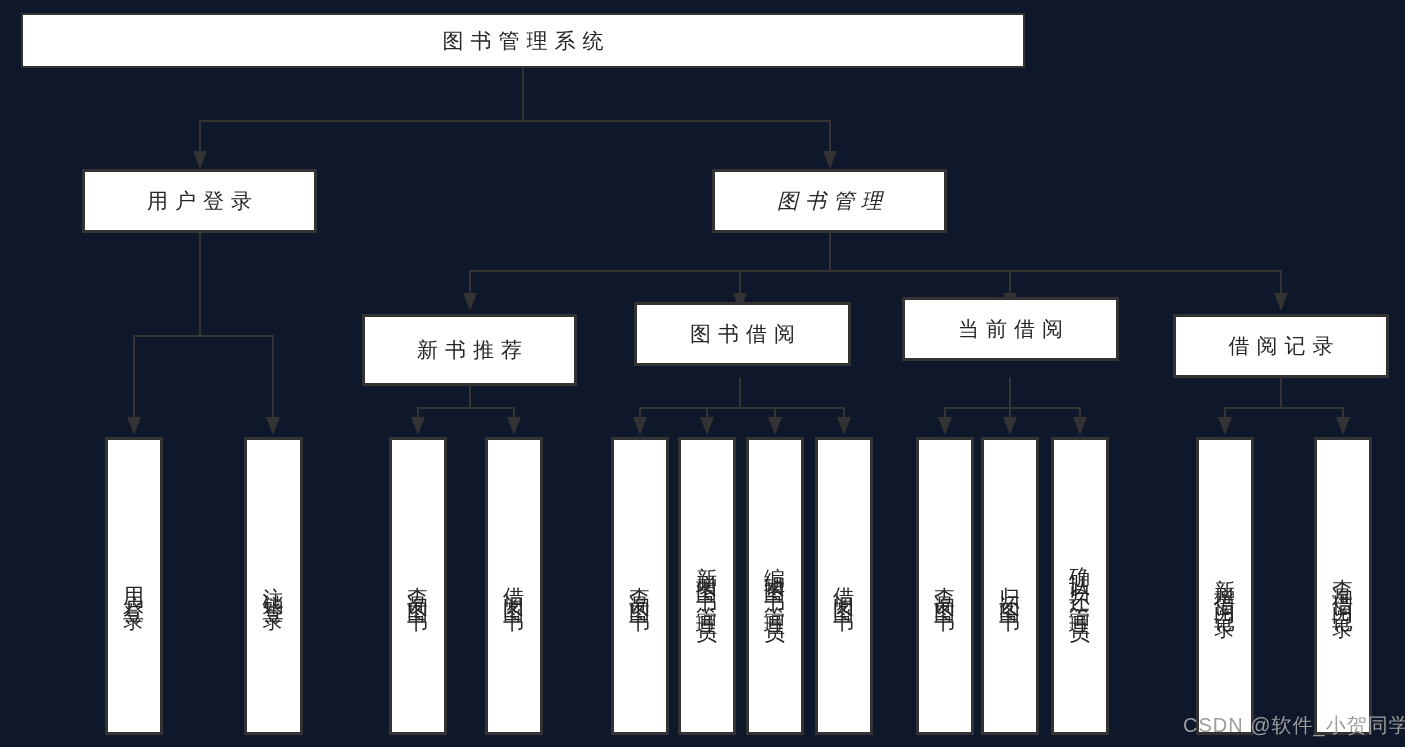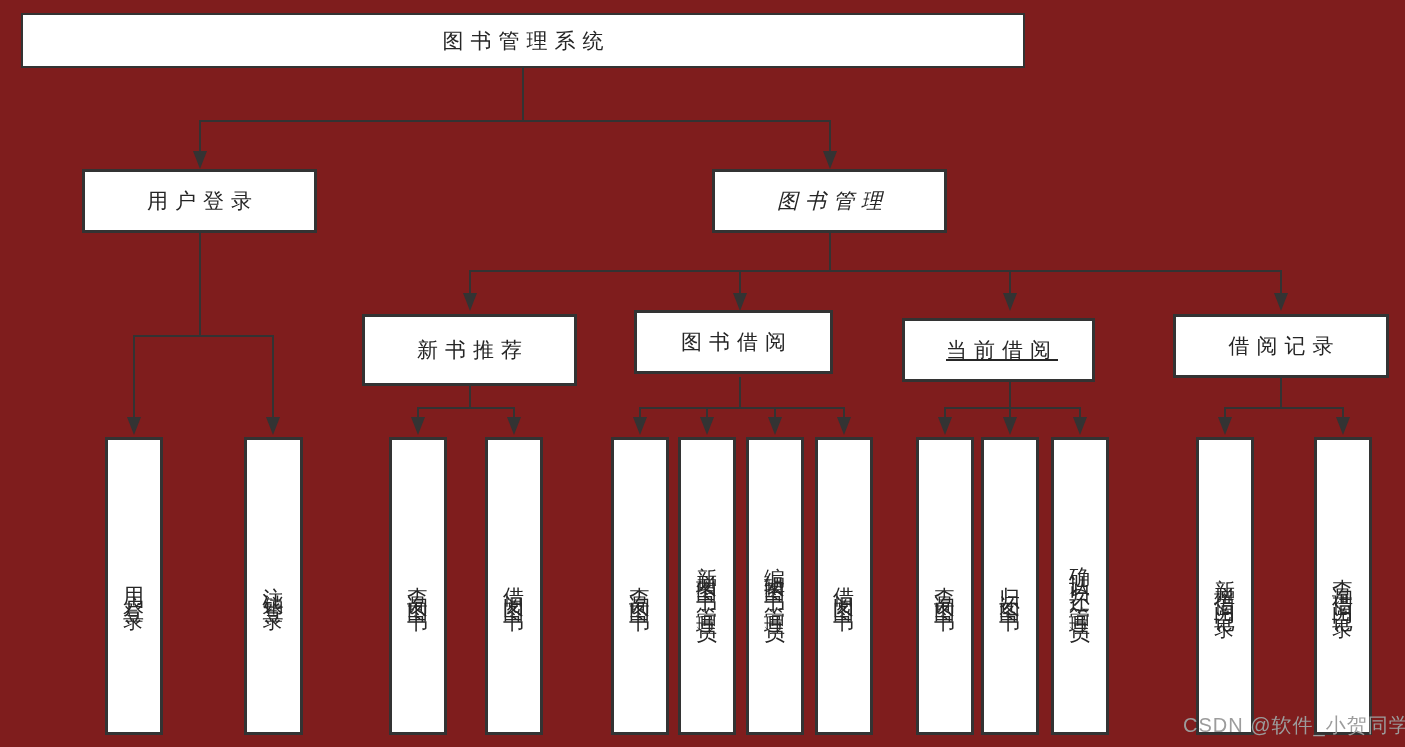--- a/index.html
+++ b/index.html
@@ -5,21 +5,21 @@
   html, body {
     margin: 0;
     padding: 0;
     background: #ffffff;
     font-family: "Liberation Sans", "DejaVu Sans", sans-serif;
   }
   .canvas {
     position: relative;
     width: 1405px;
     height: 747px;
-    background: #7f1d1d;
+    background: #0f172a;
     overflow: hidden;
   }
   .connectors {
     position: absolute;
     left: 0;
     top: 0;
     width: 1405px;
     height: 747px;
   }
   .node {
@@ -120,24 +120,24 @@
   <div class="node h" style="left:82px; top:169px; width:235px; height:64px;">
     <span>用户登录</span>
   </div>
   <div class="node h" style="left:712px; top:169px; width:235px; height:64px;font-style:italic;">
     <span>图书管理</span>
   </div>
 
   <div class="node h" style="left:362px; top:314px; width:215px; height:72px;">
     <span>新书推荐</span>
   </div>
-  <div class="node h" style="left:634px; top:310px; width:199px; height:64px;">
+  <div class="node h" style="left:634px; top:302px; width:217px; height:64px;">
     <span>图书借阅</span>
   </div>
-  <div class="node h" style="left:902px; top:318px; width:193px; height:64px;text-decoration:underline;">
+  <div class="node h" style="left:902px; top:297px; width:217px; height:64px;">
     <span>当前借阅</span>
   </div>
   <div class="node h" style="left:1173px; top:314px; width:216px; height:64px;">
     <span>借阅记录</span>
   </div>
 
   <div class="node v" style="left:105px; top:437px; width:58px; height:298px;">
     <span>用户登录</span>
   </div>
   <div class="node v" style="left:244px; top:437px; width:59px; height:298px;">

